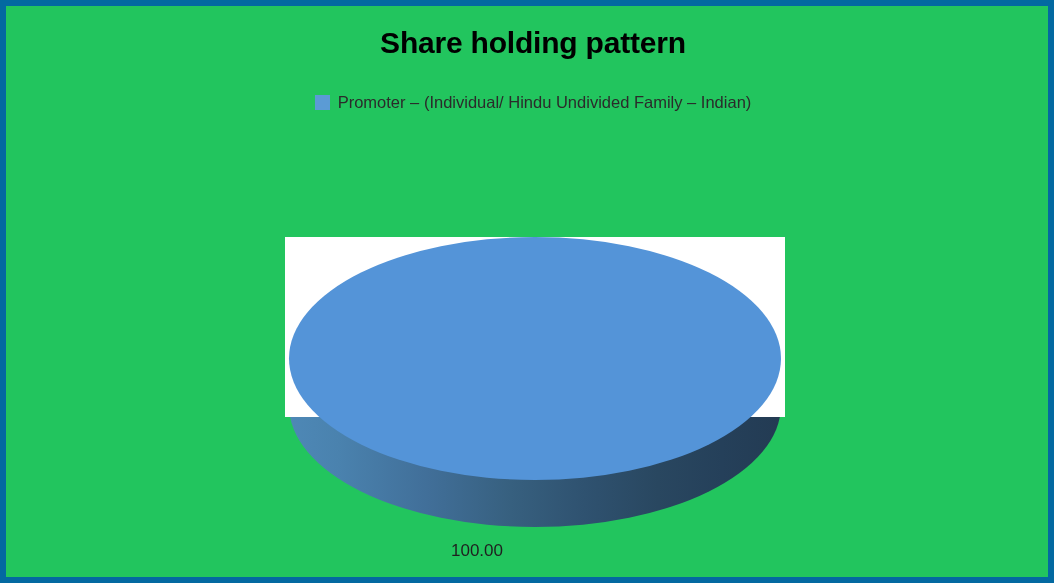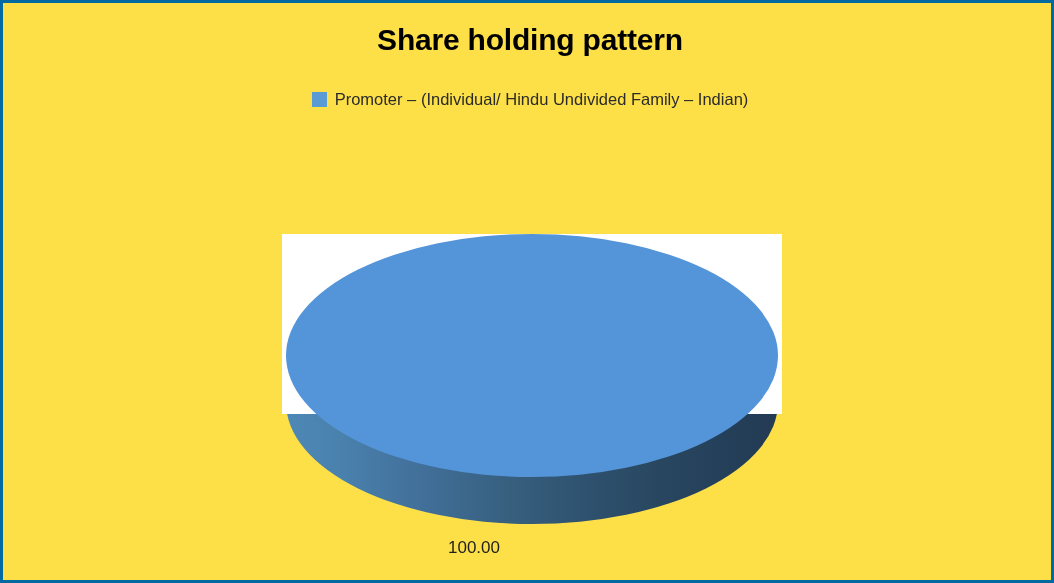--- a/index.html
+++ b/index.html
@@ -8,23 +8,23 @@
     padding: 0;
     background: #ffffff;
   }
   body {
     font-family: "Liberation Sans", sans-serif;
   }
   #chart-frame {
     position: relative;
     width: 1054px;
     height: 583px;
-    background: #fde047;
+    background: #22c55e;
     box-sizing: border-box;
-    border: 3px solid #0369a1;
+    border: 6px solid #0369a1;
     overflow: hidden;
   }
   #chart-title {
     position: absolute;
     left: 0;
     top: 18px;
     width: 1054px;
     text-align: center;
     font-size: 30px;
     font-weight: bold;

